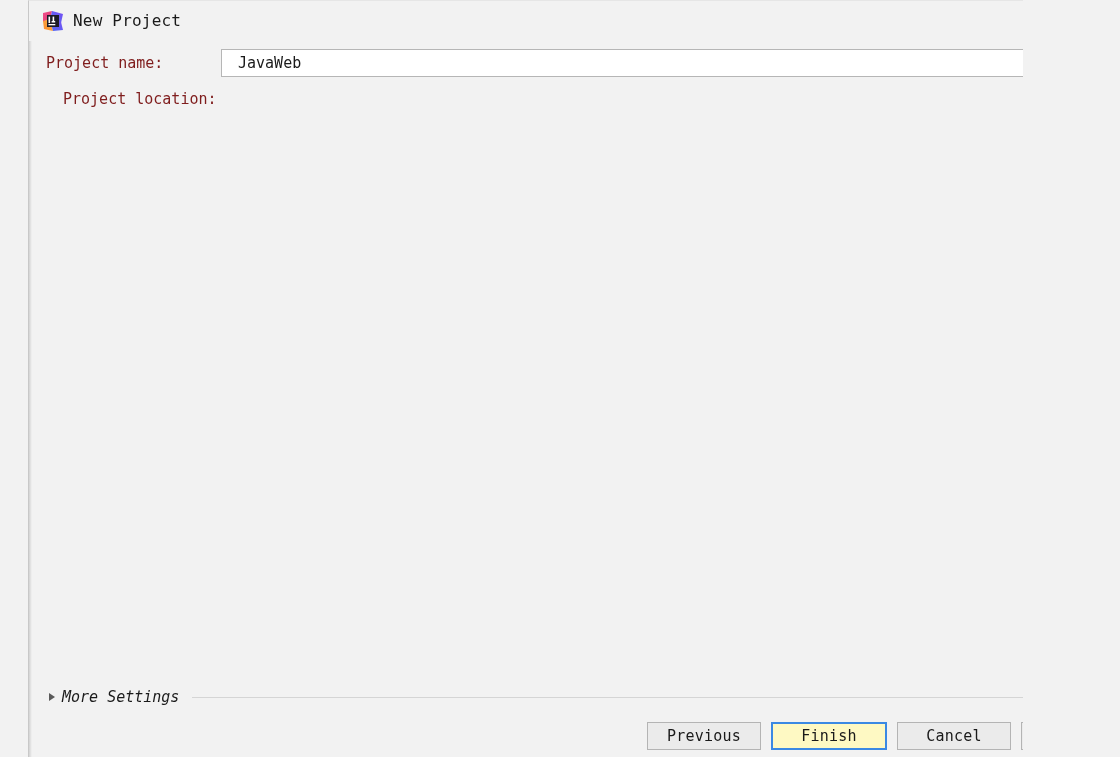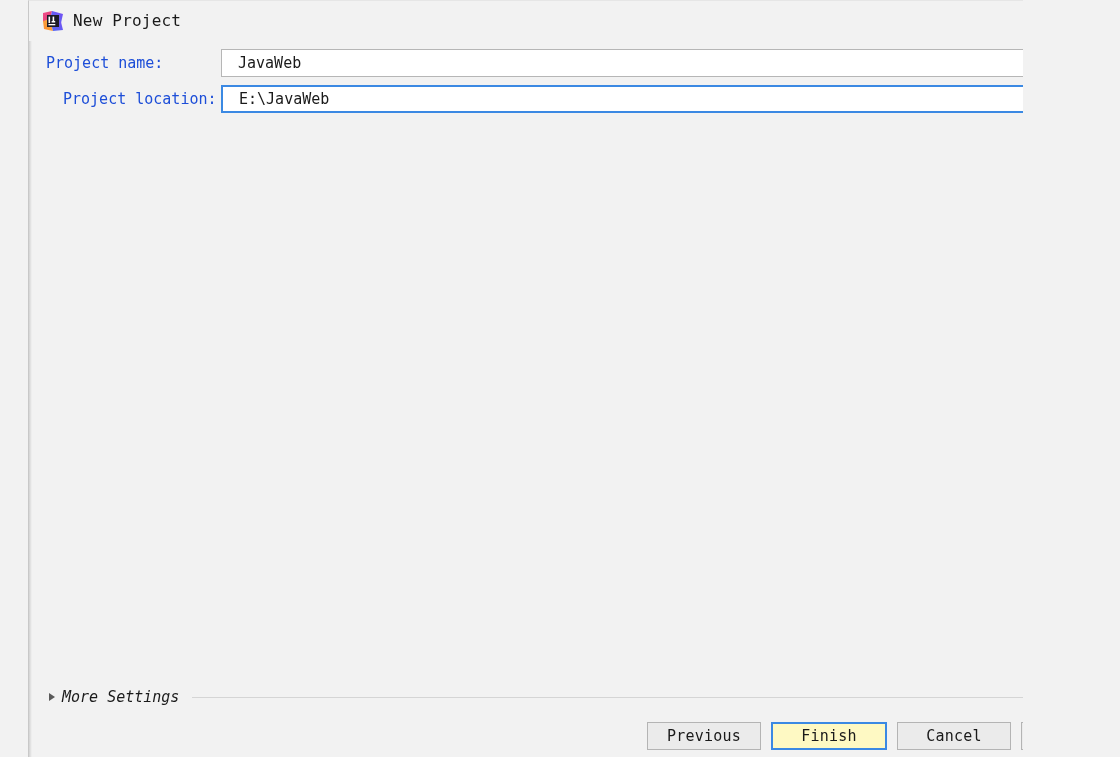--- a/index.html
+++ b/index.html
@@ -73,21 +73,21 @@
     display: flex;
     align-items: center;
     justify-content: center;
     cursor: default;
   }
 
   
   .form-label {
     position: absolute;
     font-size: 15px;
-    color: #1d4ed8;
+    color: #7f1d1d;
     line-height: 20px;
     white-space: nowrap;
   }
   #label-name     { left: 17px; top: 52px; }
   #label-location { left: 34px; top: 88px; }
 
   .text-field {
     position: absolute;
     font-family: "DejaVu Sans Mono", "Liberation Mono", monospace;
     font-size: 15px;
@@ -260,21 +260,20 @@
       </svg>
     </div>
   </div>
 
   <label id="label-name" class="form-label">Project name:</label>
 
   <input id="field-name" class="text-field" type="text" value="JavaWeb" style="">
 
   <label id="label-location" class="form-label">Project location:</label>
 
-  <input id="field-location" class="text-field" type="text" value="E:\JavaWeb" style="">
 
   <div id="browse-btn">...</div>
 
   <div id="more-settings-row">
     <span id="more-settings-arrow">
       <span class="tri"></span>
     </span>
     <span id="more-settings-label">More Settings</span>
     <span id="more-settings-sep"></span>
   </div>

